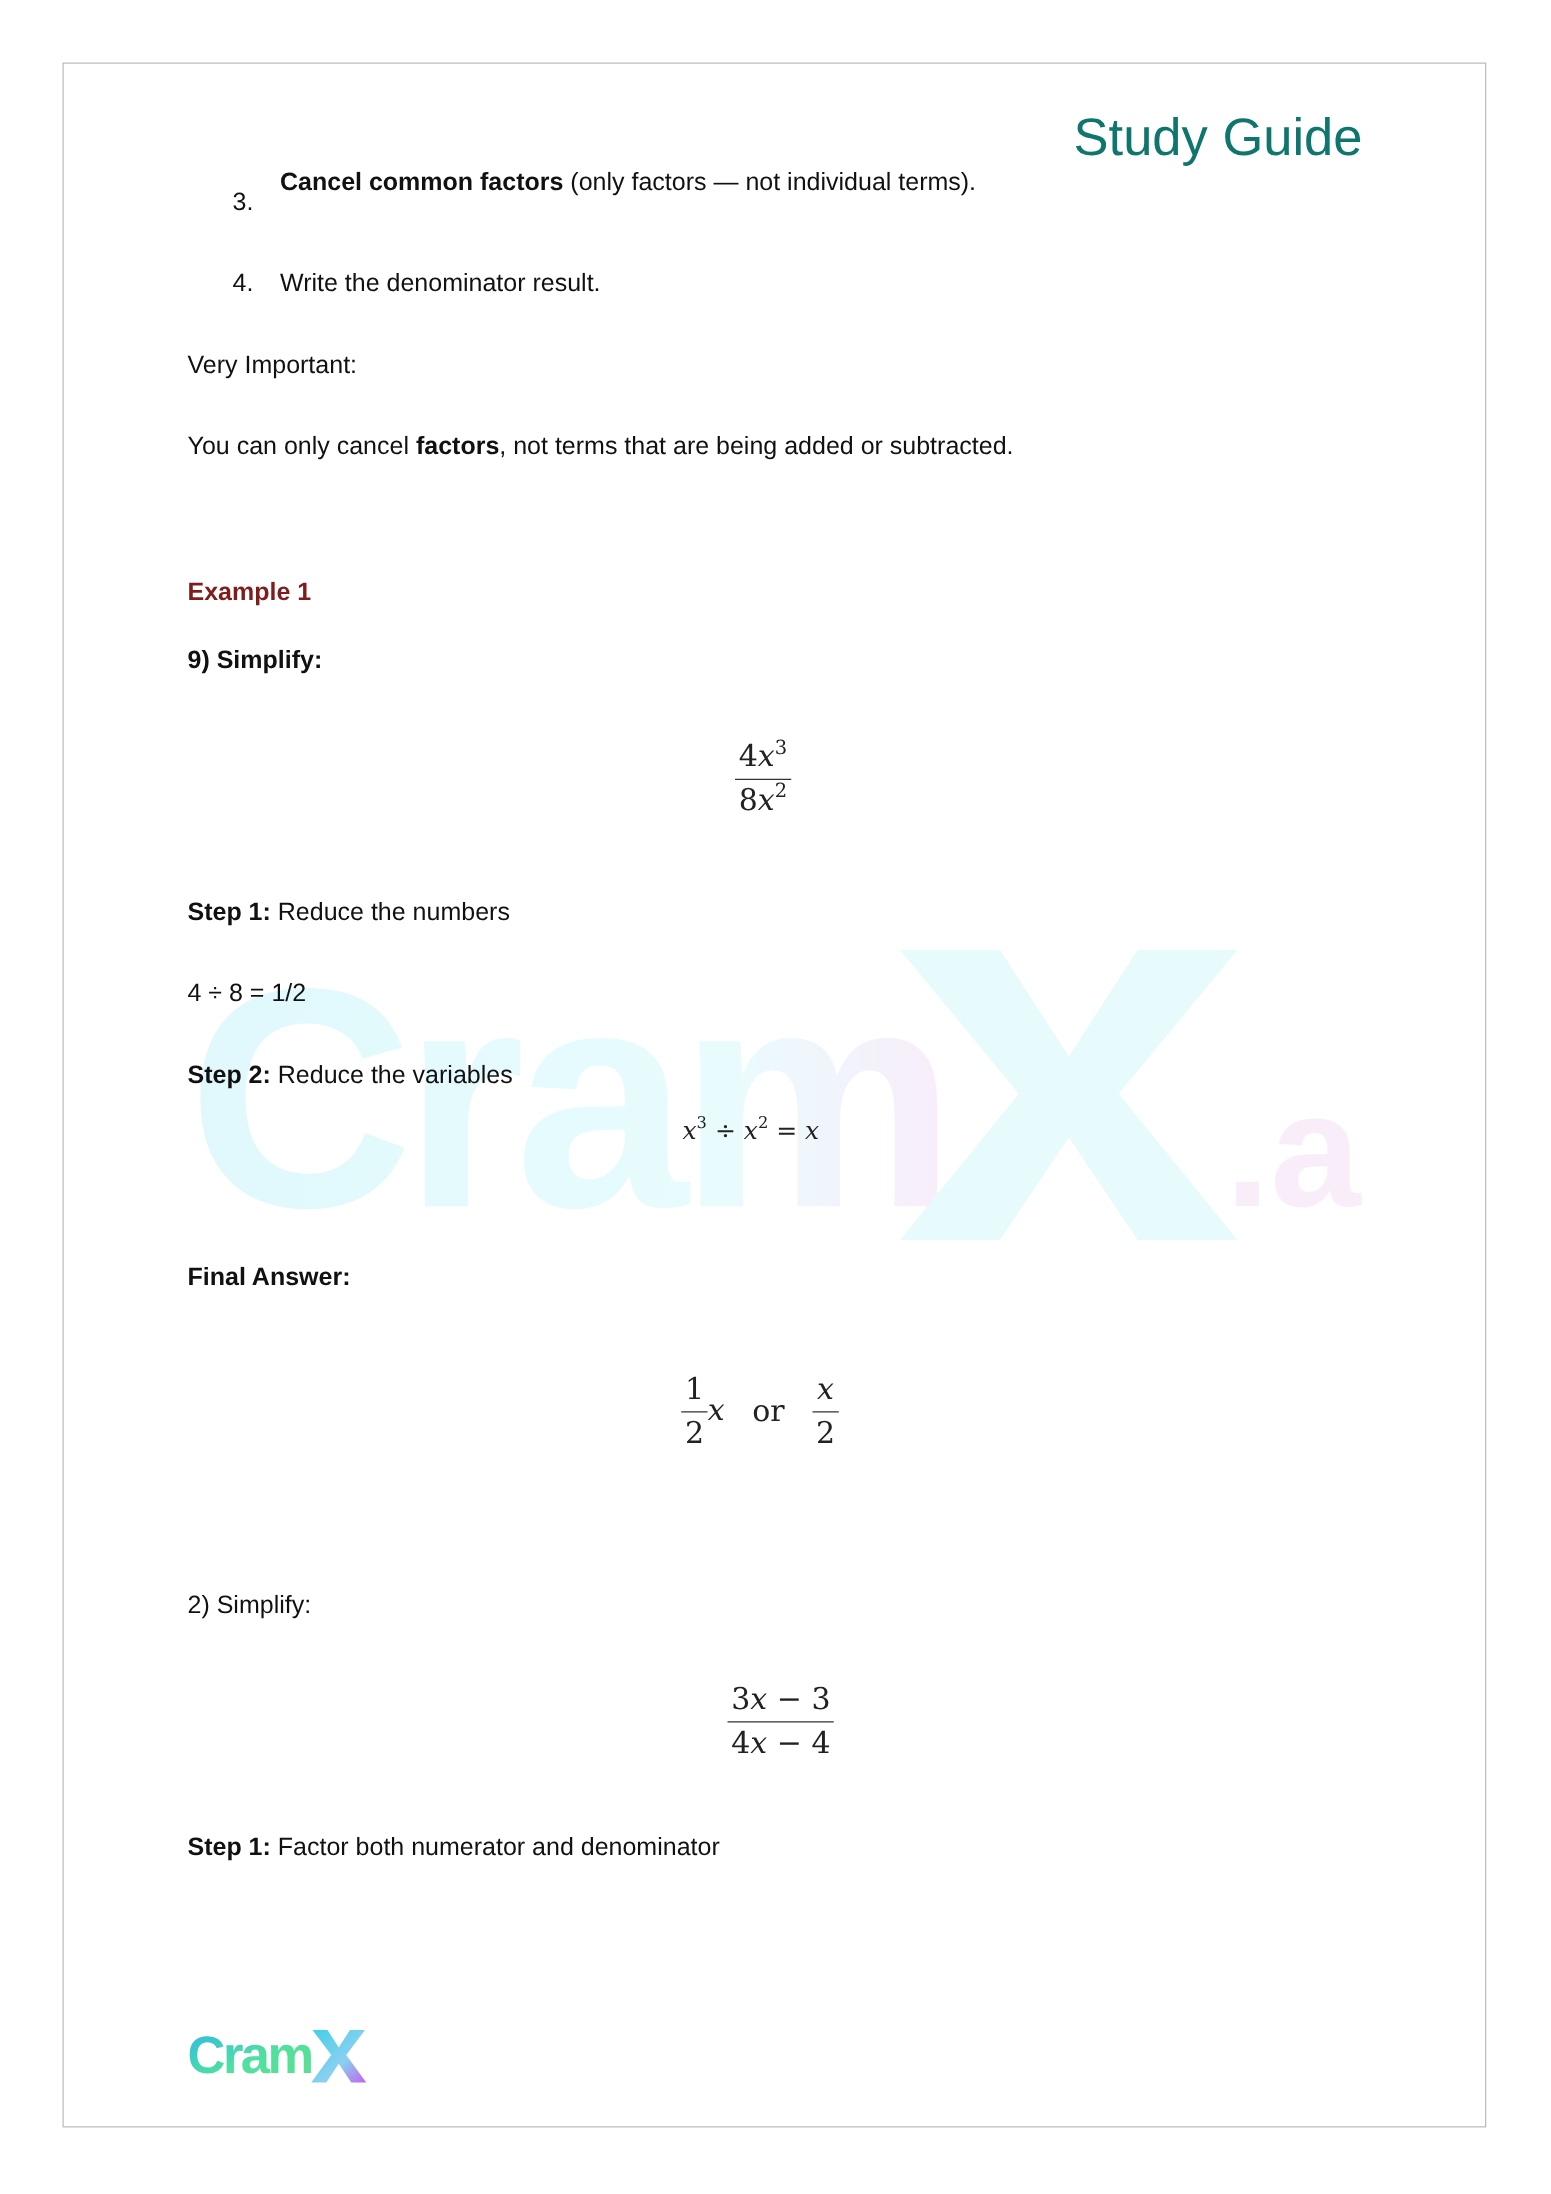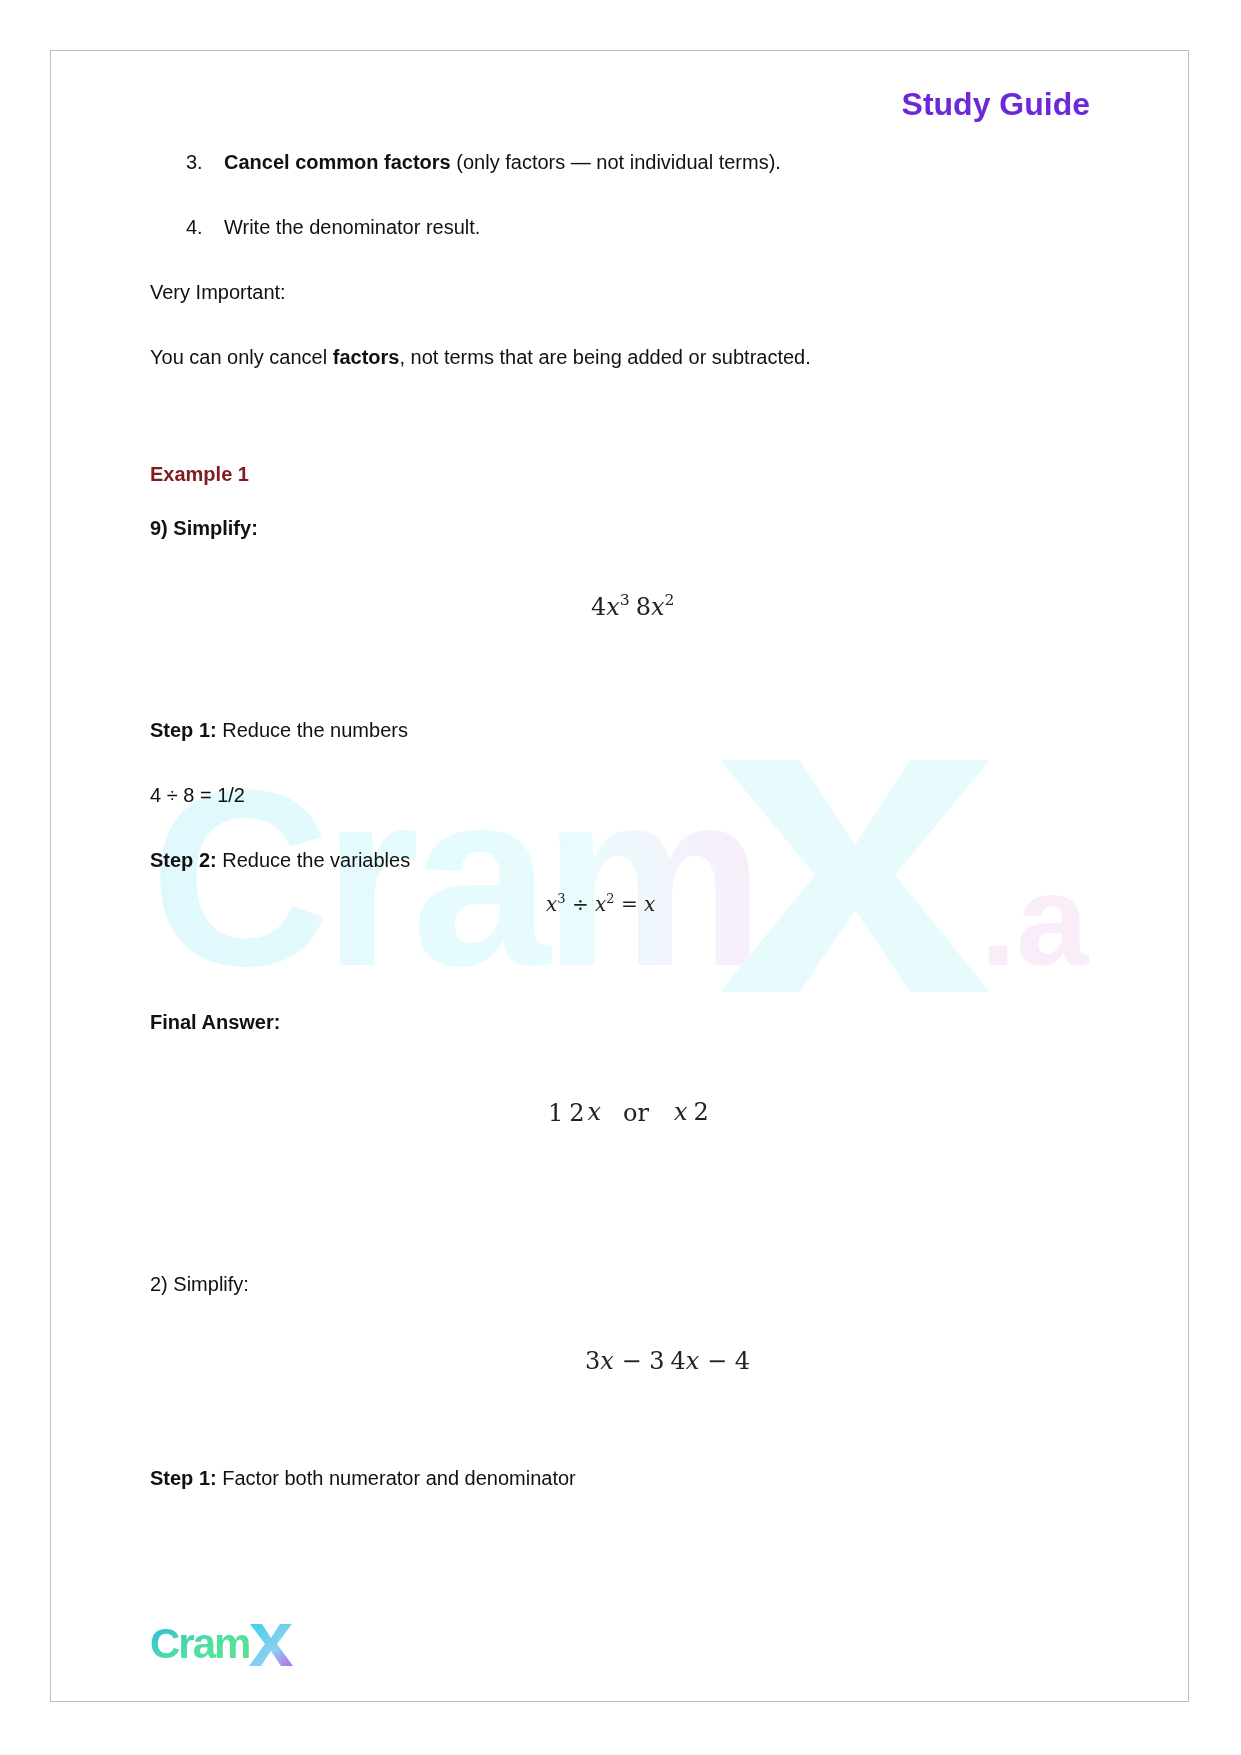--- a/index.html
+++ b/index.html
@@ -1,30 +1,30 @@
 <!DOCTYPE html>
 <html><head>
 <meta charset="utf-8">
 <style>
   html, body { margin: 0; padding: 0; background: #ffffff; }
   body { width: 1241px; height: 1755px; position: relative; overflow: hidden;
          font-family: "Liberation Sans", sans-serif; color: #111; }
   .page { position: absolute; left: 50px; top: 50px; width: 1139px; height: 1652px;
           border: 1.5px solid #bdbdbd; box-sizing: border-box; }
   .abs { position: absolute; white-space: nowrap; }
-  .title { right: 151px; top: 86px; font-size: 32px; font-weight: bold; color: #6d28d9; }
+  .title { right: 151px; top: 86px; font-size: 42px; font-weight: normal; color: #0f766e; }
   .txt { font-size: 20px; line-height: 24px; }
   .num { left: 186px; }
   .itm { left: 224px; }
   .lft { left: 150px; text-align: center; }
   .green { color: #7f1d1d; font-weight: bold; }
   b { font-weight: bold; }
   .math { font-family: "DejaVu Serif", "Liberation Serif", serif; color: #222; }
   .math i { font-style: italic; }
-  .frac { display: inline-flex; flex-direction: row; align-items: center; vertical-align: middle; }
+  .frac { display: inline-flex; flex-direction: column; align-items: center; vertical-align: middle; }
   .frac .n, .frac .d { padding: 0 3px; line-height: 1.15; }
   .frac .bar { height: 1.6px; background: #333; align-self: stretch; margin: 3px 0; }
   sup { font-size: 0.65em; vertical-align: 0.65em; line-height: 0; }
   .watermark { position: absolute; left: 150px; top: 760px; width: 940px; height: 232px;
                pointer-events: none; opacity: 0.55; }
   .logo { position: absolute; left: 150px; top: 1618px; }
 </style>
 </head>
 <body>
 
@@ -39,21 +39,21 @@
     </linearGradient>
   </defs>
   <text x="0" y="205" font-family="Liberation Sans, sans-serif" font-weight="bold" font-size="250" fill="url(#wmg)" letter-spacing="-8">Cram</text>
   <path d="M570 0 L650 0 L705 85 L760 0 L840 0 L745 115 L840 232 L760 232 L705 150 L650 232 L570 232 L665 115 Z" fill="#d4f8fb"></path>
   <text x="830" y="205" font-family="Liberation Sans, sans-serif" font-weight="bold" font-size="130" fill="#f6e0f7">.ai</text>
 </svg>
 
 <div class="abs title">Study Guide</div>
 
 <div class="abs txt num" style="top:150px">3.</div>
-<div class="abs txt itm" style="top:150px"><b>Cancel common factors</b><span> (only factors — not individual terms).</span></div>
+<div class="abs txt itm" style="top:134px"><b>Cancel common factors</b><span> (only factors — not individual terms).</span></div>
 
 <div class="abs txt num" style="top:215px">4.</div>
 <div class="abs txt itm" style="top:215px">Write the denominator result.</div>
 
 <div class="abs txt lft" style="top:280px">Very Important:</div>
 <div class="abs txt lft" style="top:345px"><span>You can only cancel </span><b>factors</b><span>, not terms that are being added or subtracted.</span></div>
 
 <div class="abs txt lft green" style="top:462px">Example 1</div>
 <div class="abs txt lft" style="top:516px; font-weight:bold">9) Simplify:</div>
 

